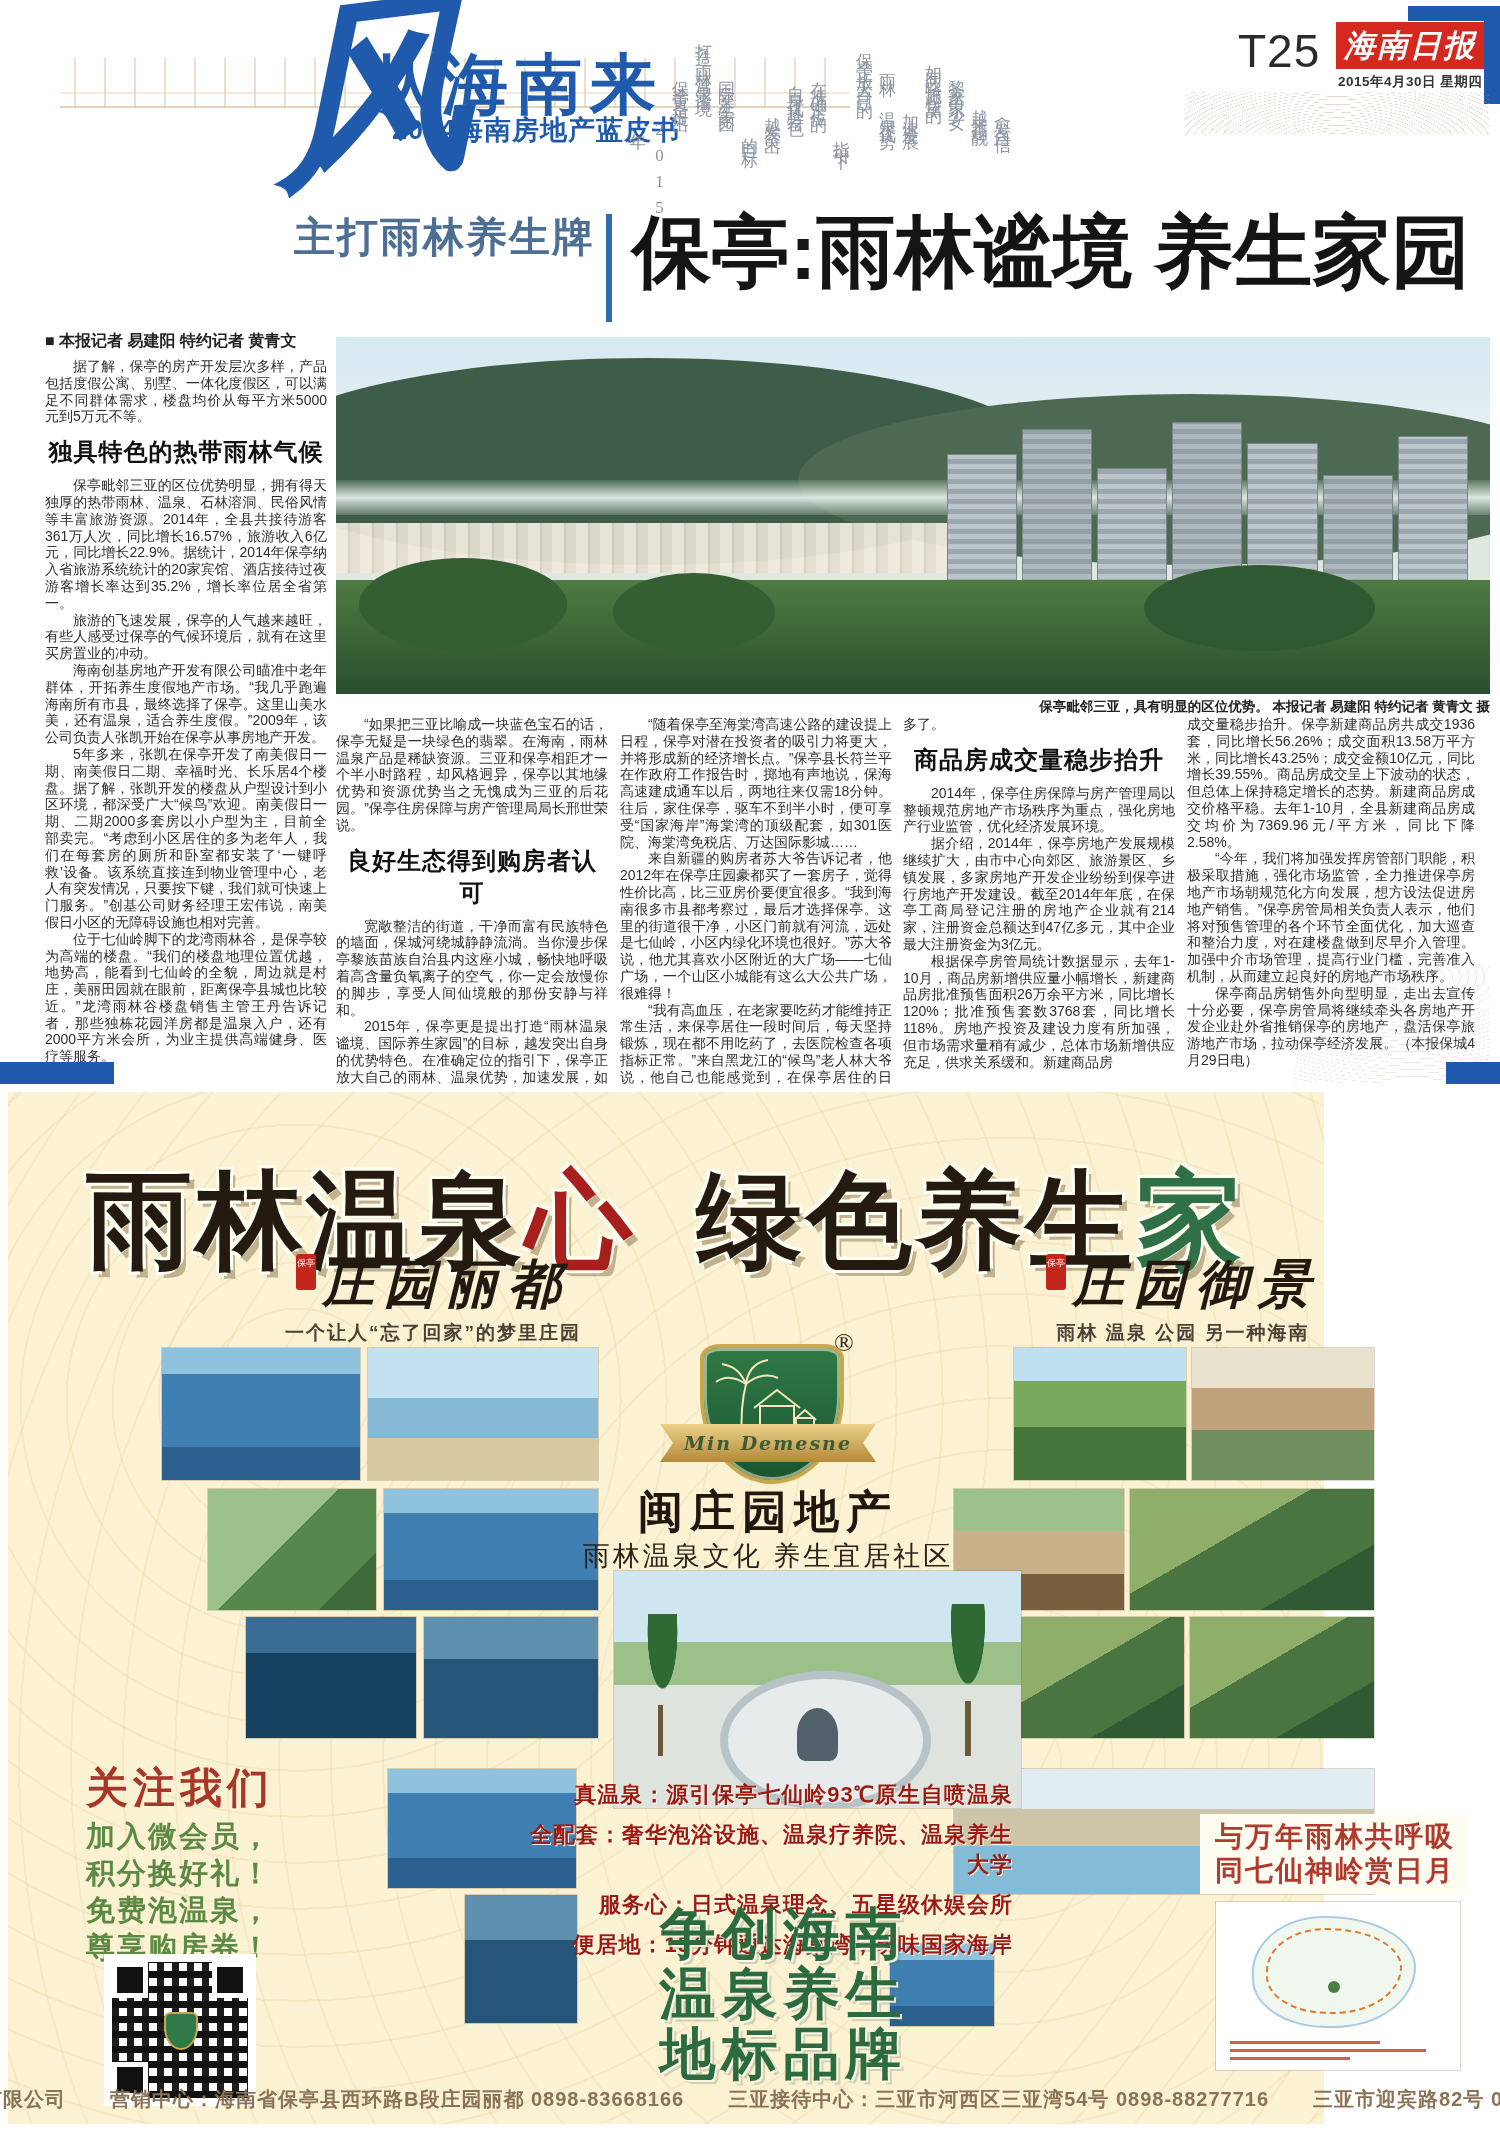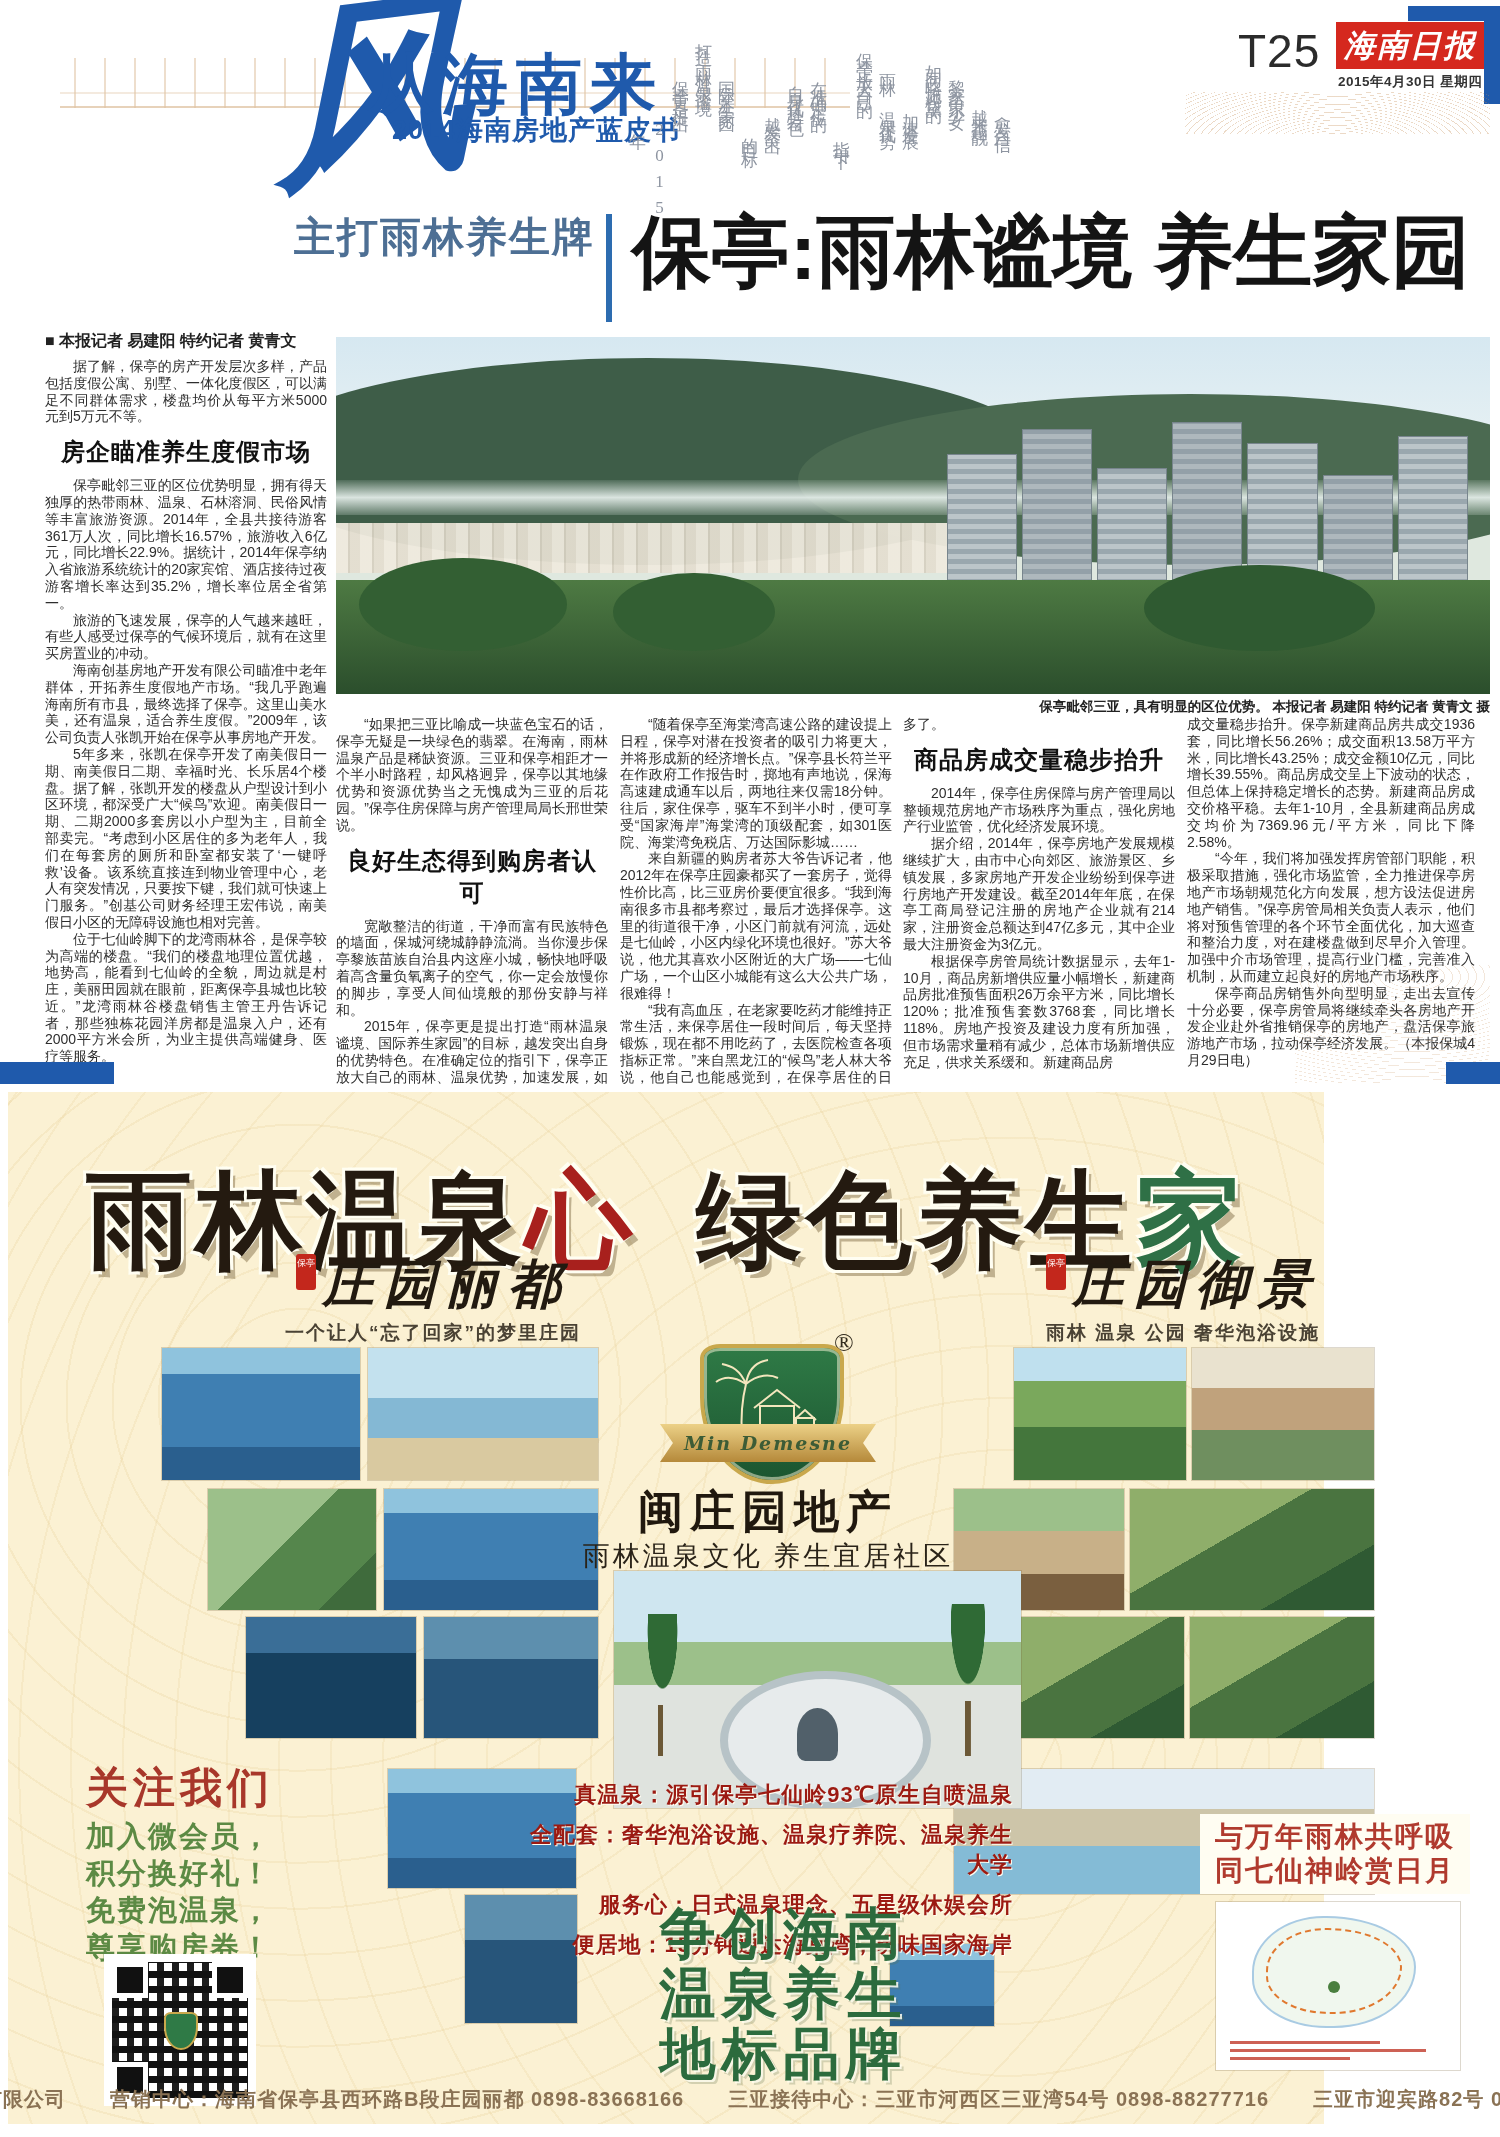--- a/index.html
+++ b/index.html
@@ -241,21 +241,21 @@
     </div>
     <div id="trees"></div>
     <div class="treeblob" id="tb1"></div>
     <div class="treeblob" id="tb2"></div>
     <div class="treeblob" id="tb3"></div>
   </div>
   <div class="abs" id="caption">保亭毗邻三亚，具有明显的区位优势。 本报记者 易建阳 特约记者 黄青文 摄</div>
 
   <div class="abs col" id="col1">
     <p>据了解，保亭的房产开发层次多样，产品包括度假公寓、别墅、一体化度假区，可以满足不同群体需求，楼盘均价从每平方米5000元到5万元不等。</p>
-    <h3>房企瞄准养生度假市场</h3>
+    <h3>独具特色的热带雨林气候</h3>
     <p>保亭毗邻三亚的区位优势明显，拥有得天独厚的热带雨林、温泉、石林溶洞、民俗风情等丰富旅游资源。2014年，全县共接待游客361万人次，同比增长16.57%，旅游收入6亿元，同比增长22.9%。据统计，2014年保亭纳入省旅游系统统计的20家宾馆、酒店接待过夜游客增长率达到35.2%，增长率位居全省第一。</p>
     <p>旅游的飞速发展，保亭的人气越来越旺，有些人感受过保亭的气候环境后，就有在这里买房置业的冲动。</p>
     <p>海南创基房地产开发有限公司瞄准中老年群体，开拓养生度假地产市场。“我几乎跑遍海南所有市县，最终选择了保亭。这里山美水美，还有温泉，适合养生度假。”2009年，该公司负责人张凯开始在保亭从事房地产开发。</p>
     <p>5年多来，张凯在保亭开发了南美假日一期、南美假日二期、幸福时光、长乐居4个楼盘。据了解，张凯开发的楼盘从户型设计到小区环境，都深受广大“候鸟”欢迎。南美假日一期、二期2000多套房以小户型为主，目前全部卖完。“考虑到小区居住的多为老年人，我们在每套房的厕所和卧室都安装了‘一键呼救’设备。该系统直接连到物业管理中心，老人有突发情况，只要按下键，我们就可快速上门服务。”创基公司财务经理王宏伟说，南美假日小区的无障碍设施也相对完善。</p>
     <p>位于七仙岭脚下的龙湾雨林谷，是保亭较为高端的楼盘。“我们的楼盘地理位置优越，地势高，能看到七仙岭的全貌，周边就是村庄，美丽田园就在眼前，距离保亭县城也比较近。”龙湾雨林谷楼盘销售主管王丹告诉记者，那些独栋花园洋房都是温泉入户，还有2000平方米会所，为业主提供高端健身、医疗等服务。</p>
   </div>
   <div class="abs col" id="col2">
     <p>“如果把三亚比喻成一块蓝色宝石的话，保亭无疑是一块绿色的翡翠。在海南，雨林温泉产品是稀缺资源。三亚和保亭相距才一个半小时路程，却风格迥异，保亭以其地缘优势和资源优势当之无愧成为三亚的后花园。”保亭住房保障与房产管理局局长邢世荣说。</p>
     <h3>良好生态得到购房者认可</h3>
     <p>宽敞整洁的街道，干净而富有民族特色的墙面，保城河绕城静静流淌。当你漫步保亭黎族苗族自治县内这座小城，畅快地呼吸着高含量负氧离子的空气，你一定会放慢你的脚步，享受人间仙境般的那份安静与祥和。</p>
@@ -288,21 +288,21 @@
     <div id="ad-headline">
       <span class="hl-dark">雨林温泉</span><span class="hl-red">心</span><span class="hl-gap"></span><span class="hl-dark">绿色养生</span><span class="hl-green">家</span>
     </div>
 
     <div class="brandblk" id="brand-left">
       <span class="seal">保亭</span><span class="brandname">庄园丽都</span>
       <div class="brandtag">一个让人“忘了回家”的梦里庄园</div>
     </div>
     <div class="brandblk" id="brand-right">
       <span class="seal">保亭</span><span class="brandname">庄园御景</span>
-      <div class="brandtag">雨林 温泉 公园 奢华泡浴设施</div>
+      <div class="brandtag">雨林 温泉 公园 另一种海南</div>
     </div>
 
     <div class="tile ph-pool" style="left:154px;top:256px;width:198px;height:132px"></div>
     <div class="tile ph-lake" style="left:360px;top:256px;width:230px;height:132px"></div>
     <div class="tile ph-aerial" style="left:200px;top:397px;width:168px;height:121px"></div>
     <div class="tile ph-pool" style="left:376px;top:397px;width:214px;height:121px"></div>
     <div class="tile ph-spa" style="left:238px;top:525px;width:170px;height:121px"></div>
     <div class="tile ph-spa2" style="left:416px;top:525px;width:174px;height:121px"></div>
     <div class="tile ph-pool" style="left:380px;top:677px;width:188px;height:119px"></div>
     <div class="tile ph-spa2" style="left:457px;top:803px;width:112px;height:128px"></div>

